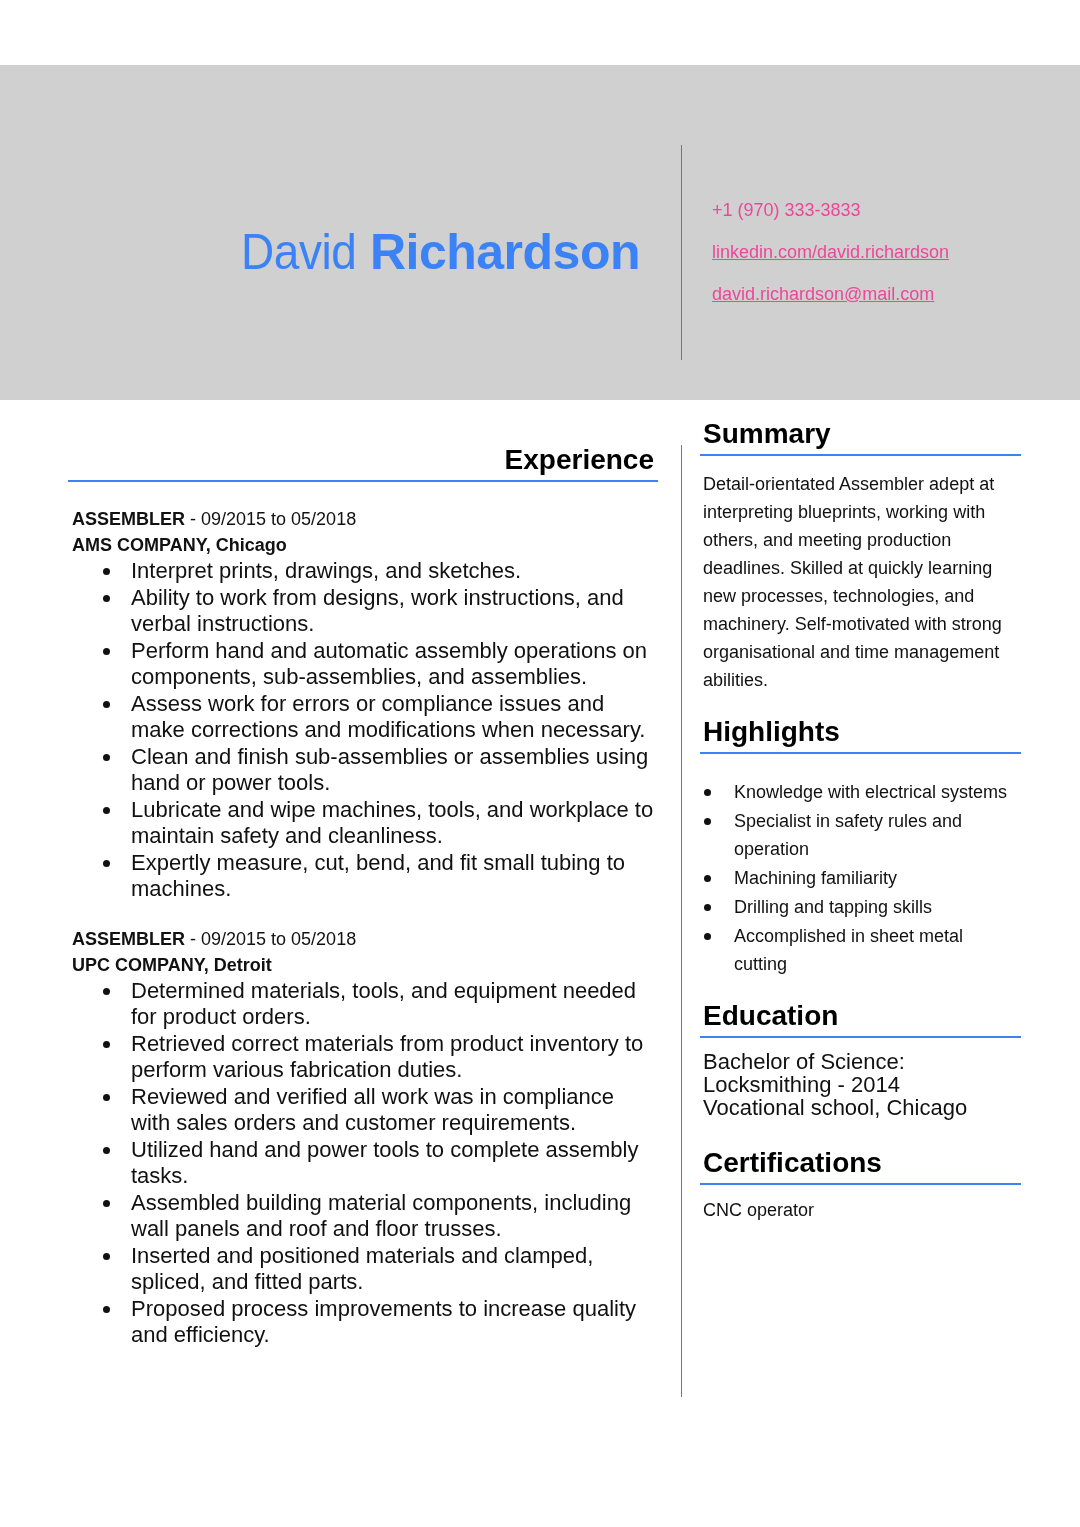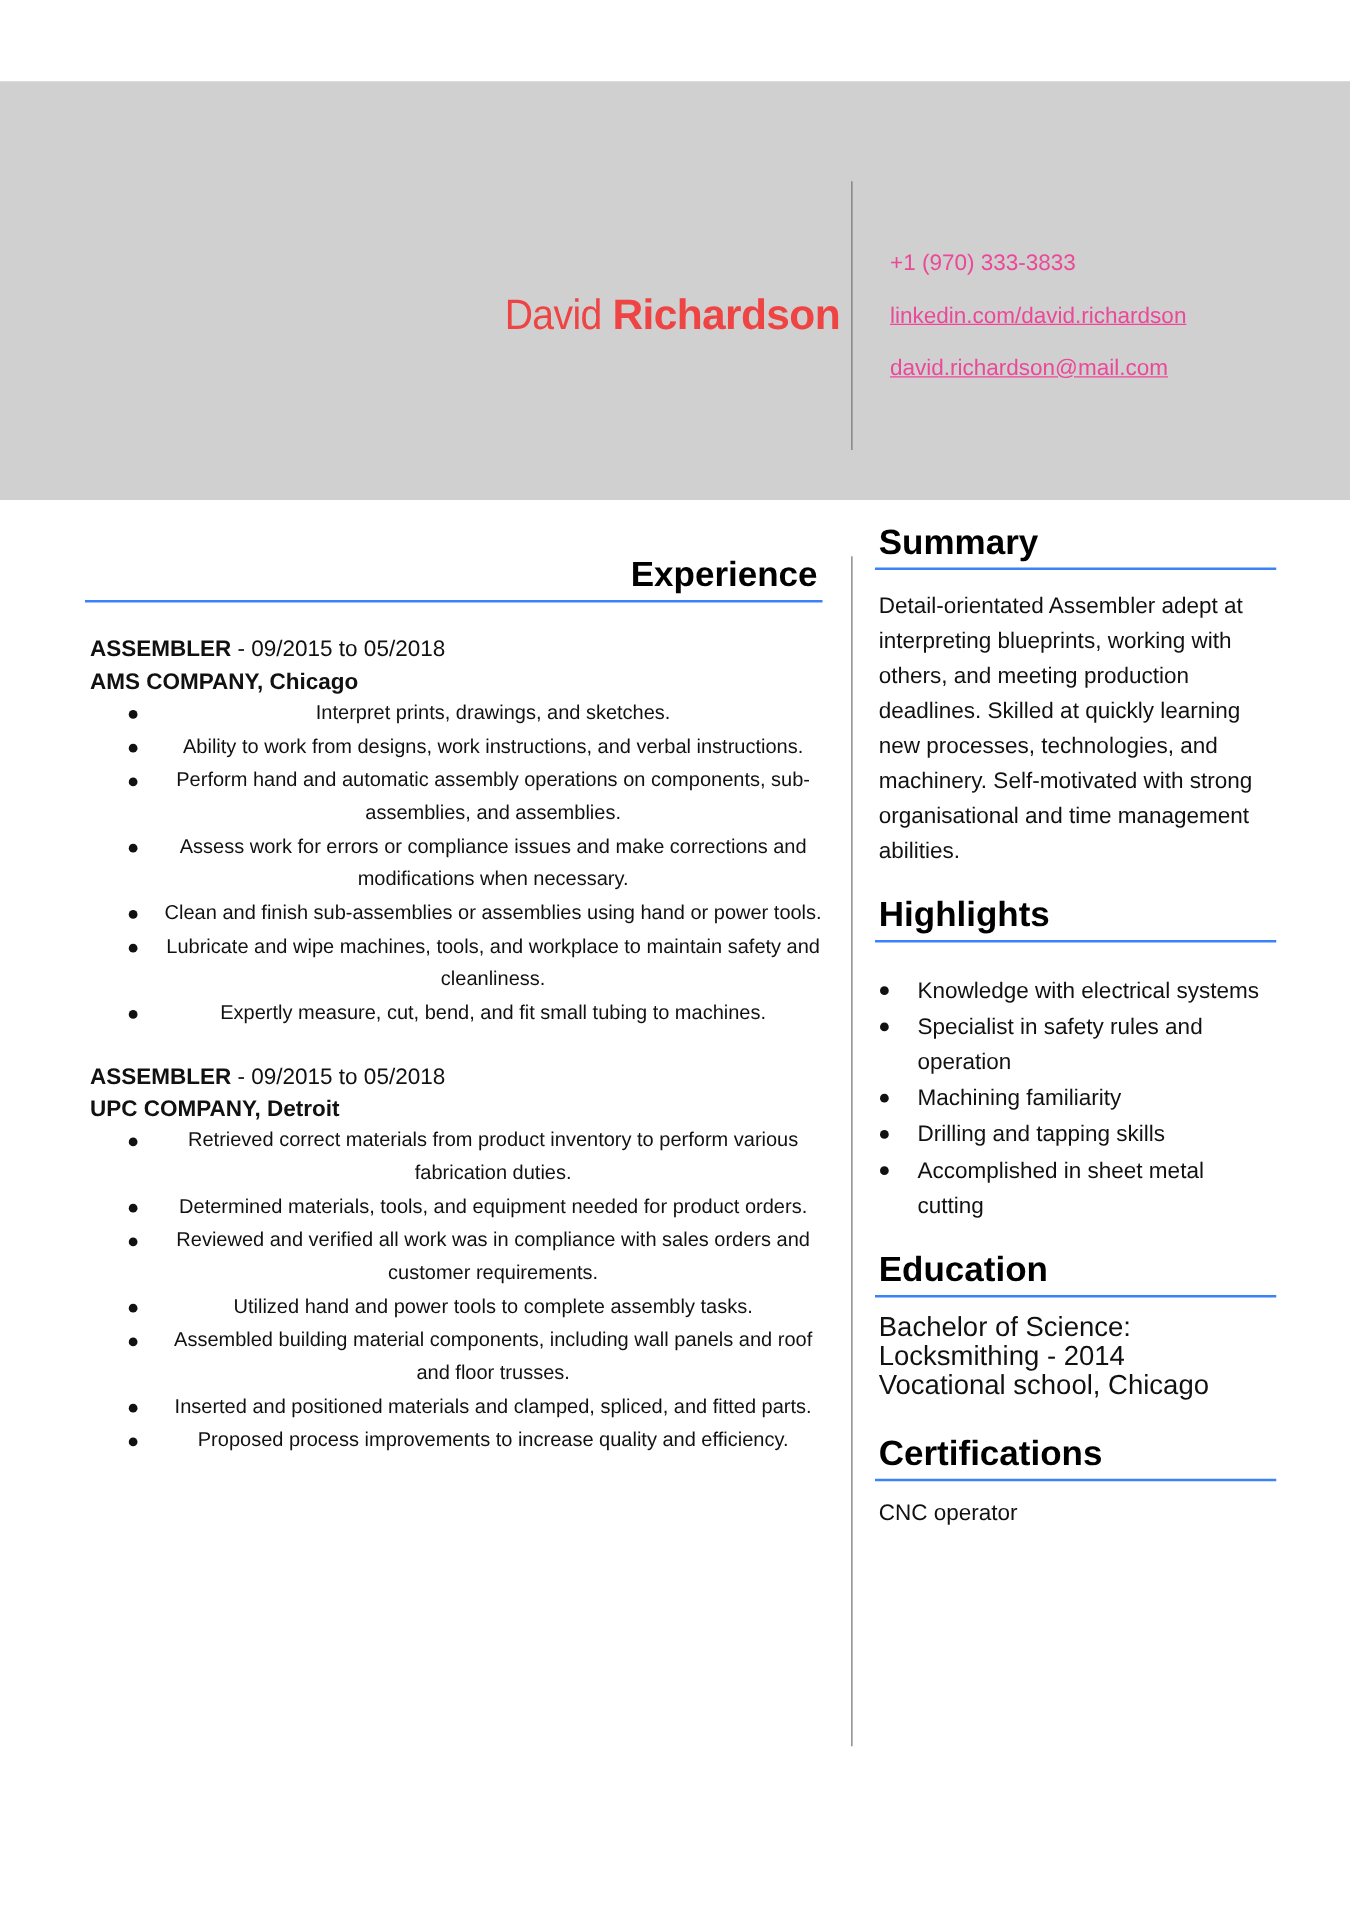--- a/index.html
+++ b/index.html
@@ -5,22 +5,22 @@
   html, body { margin: 0; padding: 0; }
   body {
     width: 1080px; height: 1527px; background: #ffffff; position: relative;
     font-family: "Liberation Sans", sans-serif; color: #111; overflow: hidden;
   }
   .header-band {
     position: absolute; left: 0; top: 65px; width: 1080px; height: 335px;
     background: #d0d0d0;
   }
   .name {
-    position: absolute; right: 408px; top: 222px; font-size: 34px; line-height: 60px;
-    letter-spacing: -0.5px; white-space: nowrap; color: #ef4444;
+    position: absolute; right: 440px; top: 222px; font-size: 50px; line-height: 60px;
+    letter-spacing: -0.5px; white-space: nowrap; color: #3b82f6;
   }
   .name .first { font-weight: normal; transform: scaleX(0.92); display: inline-block; transform-origin: right; }
   .name .last { font-weight: bold; }
   .header-divider {
     position: absolute; left: 681px; top: 145px; width: 1px; height: 215px; background: #777;
   }
   .contact { position: absolute; left: 712px; top: 196px; font-size: 18px; color: #ec4899; }
   .contact div { height: 42px; line-height: 28px; }
   .contact .link { text-decoration: underline; }
   .col-divider {
@@ -30,21 +30,21 @@
   .right { position: absolute; left: 700px; top: 414px; width: 321px; }
   .sec-title {
     font-weight: bold; font-size: 28px; line-height: 40px; color: #000;
     border-bottom: 2px solid #3b82f6; padding-bottom: 0; margin: 0;
   }
   .left .sec-title { text-align: right; padding-right: 4px; }
   .right .sec-title { padding-left: 3px; }
   .job { margin-top: 24px; font-size: 18px; line-height: 26px; padding-left: 4px; }
   .job .title-line b, .job .company { font-weight: bold; }
   ul { margin: 0; padding: 0; list-style: none; }
-  .bullets li { position: relative; padding-left: 63px; line-height: 26px; font-size: 16px; margin-bottom: 1px; text-align: center; }
+  .bullets li { position: relative; padding-left: 63px; line-height: 26px; font-size: 22px; margin-bottom: 1px; }
   .bullets li::before {
     content: ""; position: absolute; left: 35px; top: 10px; width: 7px; height: 7px; border-radius: 50%; background: #111;
   }
   .job2 { margin-top: 24px; }
   .summary-text { font-size: 18px; line-height: 28px; padding: 14px 4px 0 3px; margin: 0; }
   .right .sec-block { margin-top: 18px; }
   .hl-list { padding-top: 24px; }
   .hl-list li { position: relative; padding-left: 34px; font-size: 18px; line-height: 28px; margin-bottom: 1px; }
   .hl-list li::before {
     content: ""; position: absolute; left: 4px; top: 11px; width: 7px; height: 7px; border-radius: 50%; background: #111;
@@ -84,22 +84,22 @@
     <li>Clean and finish sub-assemblies or assemblies using hand or power tools.</li>
     <li>Lubricate and wipe machines, tools, and workplace to maintain safety and cleanliness.</li>
     <li>Expertly measure, cut, bend, and fit small tubing to machines.</li>
   </ul>
 
   <div class="job job2">
     <div class="title-line"><b>ASSEMBLER</b><span> - 09/2015 to 05/2018</span></div>
     <div class="company">UPC COMPANY, Detroit</div>
   </div>
   <ul class="bullets">
+    <li>Determined materials, tools, and equipment needed for product orders.</li>
     <li>Retrieved correct materials from product inventory to perform various fabrication duties.</li>
-    <li>Determined materials, tools, and equipment needed for product orders.</li>
     <li>Reviewed and verified all work was in compliance with sales orders and customer requirements.</li>
     <li>Utilized hand and power tools to complete assembly tasks.</li>
     <li>Assembled building material components, including wall panels and roof and floor trusses.</li>
     <li>Inserted and positioned materials and clamped, spliced, and fitted parts.</li>
     <li>Proposed process improvements to increase quality and efficiency.</li>
   </ul>
 </div>
 
 <div class="right">
   <div>

